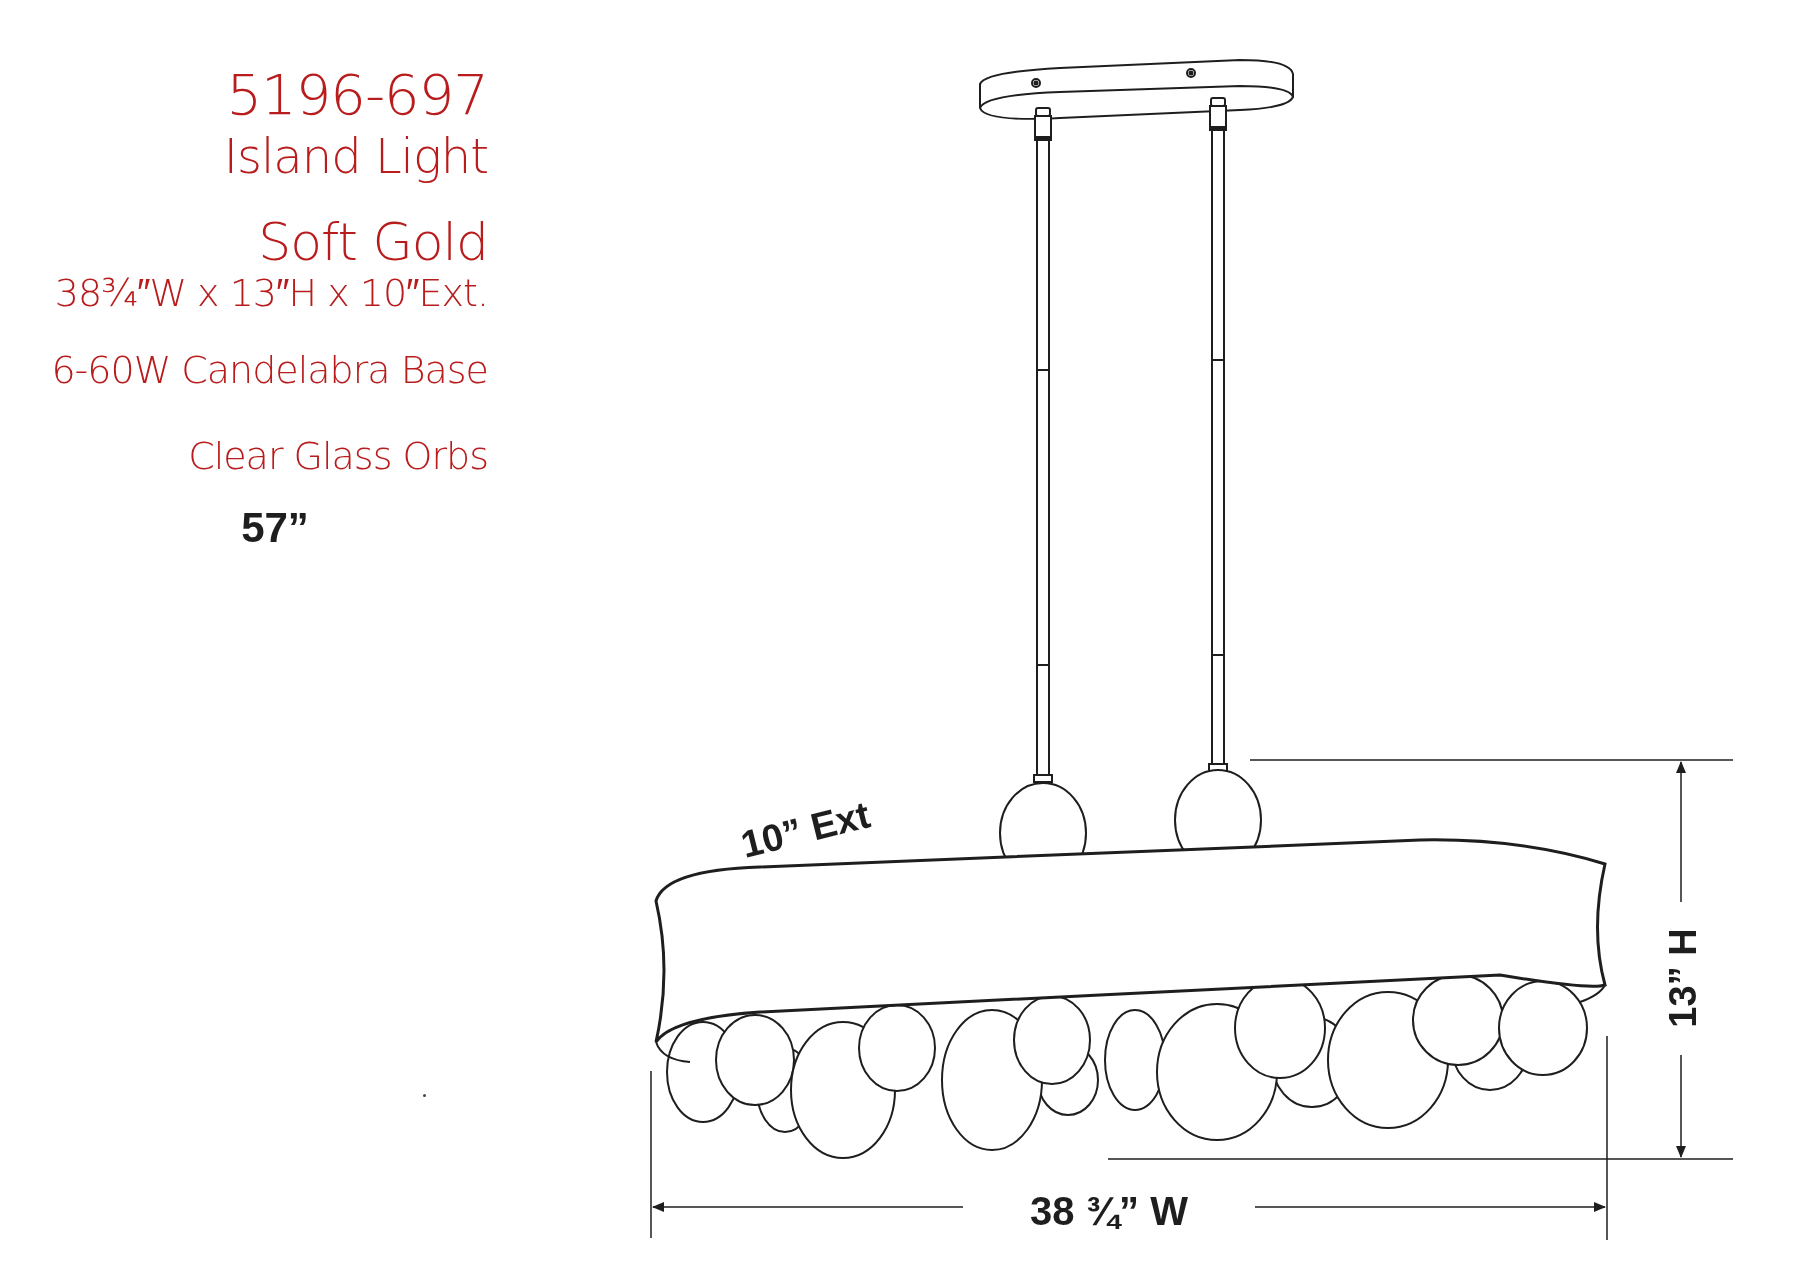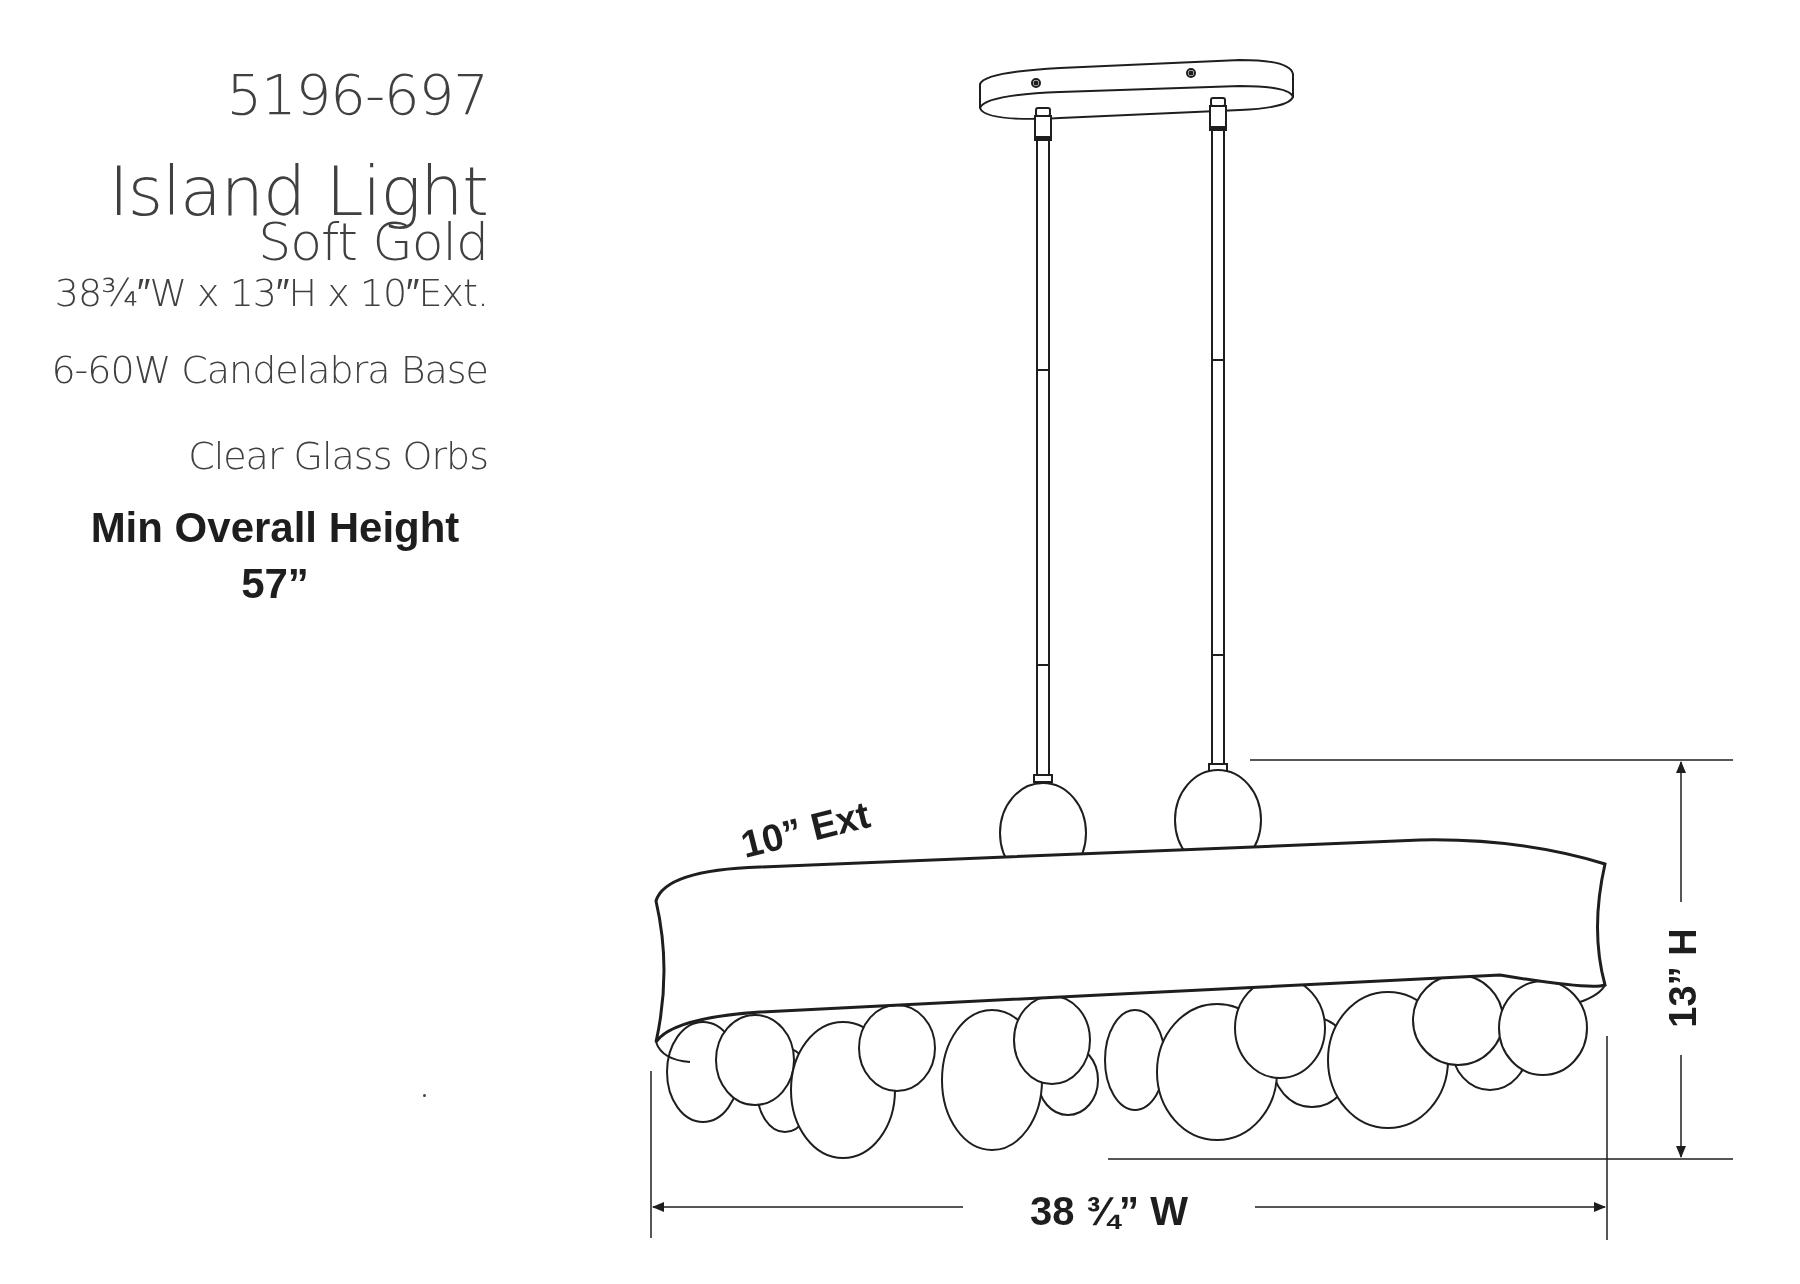--- a/index.html
+++ b/index.html
@@ -1,20 +1,20 @@
 <!DOCTYPE html>
 <html><head>
   <meta charset="utf-8">
   <style>
     html, body { margin: 0; padding: 0; background: #ffffff; }
     body { width: 1800px; height: 1284px; position: relative; overflow: hidden; font-family: "Liberation Sans", sans-serif; color: #1e1e1e; }
     .spec-block { position: absolute; left: 0; top: 0; width: 488px; }
-    .spec-line { position: absolute; right: 0; white-space: nowrap; text-align: left; font-family: "DejaVu Sans", sans-serif; font-weight: 300; color: #404040; letter-spacing: -1px; transform-origin: right center; }
+    .spec-line { position: absolute; right: 0; white-space: nowrap; text-align: left; font-family: "DejaVu Sans", sans-serif; font-weight: 300; color: #b91c1c; letter-spacing: -1px; transform-origin: right center; }
     .model { top: 62px; font-size: 56px; }
-    .product-type { top: 128px; font-size: 68px; margin-top: 24px; }
+    .product-type { top: 128px; font-size: 48px; }
     .finish { top: 212px; font-size: 52px; }
     .dimensions { top: 271px; font-size: 38px; }
     .bulbs { top: 348px; font-size: 38px; }
     .glass { top: 414px; font-size: 38px; margin-top: 20px; }
     .height-block { position: absolute; left: 40px; top: 500px; width: 470px; text-align: center; font-family: "Liberation Sans", sans-serif; font-weight: bold; color: #1e1e1e; }
     .height-line { font-size: 42px; line-height: 56px; white-space: nowrap; }
     .drawing { position: absolute; left: 0; top: 0; width: 1800px; height: 1284px; }
     .dim-text { font-family: "Liberation Sans", sans-serif; font-weight: bold; fill: #1e1e1e; }
     .stray-dot { position: absolute; left: 423px; top: 1094px; width: 3px; height: 3px; background: #444; border-radius: 50%; }
   </style>
@@ -24,21 +24,20 @@
 <div class="spec-block">
   <div class="spec-line model">5196-697</div>
   <div class="spec-line product-type">Island Light</div>
   <div class="spec-line finish">Soft Gold</div>
   <div class="spec-line dimensions">38¾″W x 13″H x 10″Ext.</div>
   <div class="spec-line bulbs">6-60W Candelabra Base</div>
   <div class="spec-line glass">Clear Glass Orbs</div>
 </div>
 
 <div class="height-block">
-  <div class="height-line">Min Overall Height</div>
   <div class="height-line">57”</div>
 </div>
 
 <div class="stray-dot"></div>
 
 <svg class="drawing" viewBox="0 0 1800 1284" xmlns="http://www.w3.org/2000/svg">
   <defs>
     <marker id="arrow" viewBox="0 0 12 10" refX="11" refY="5" markerWidth="12" markerHeight="10" orient="auto-start-reverse" markerUnits="userSpaceOnUse">
       <path d="M0,0 L12,5 L0,10 z" fill="#1e1e1e"></path>
     </marker>

